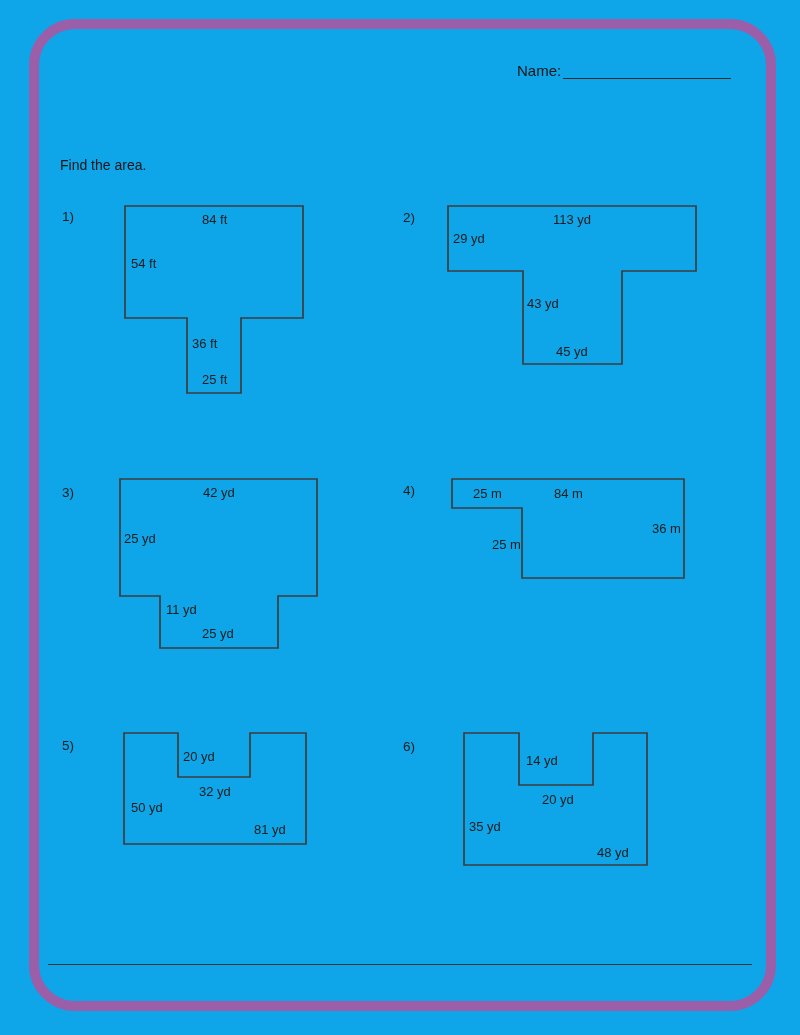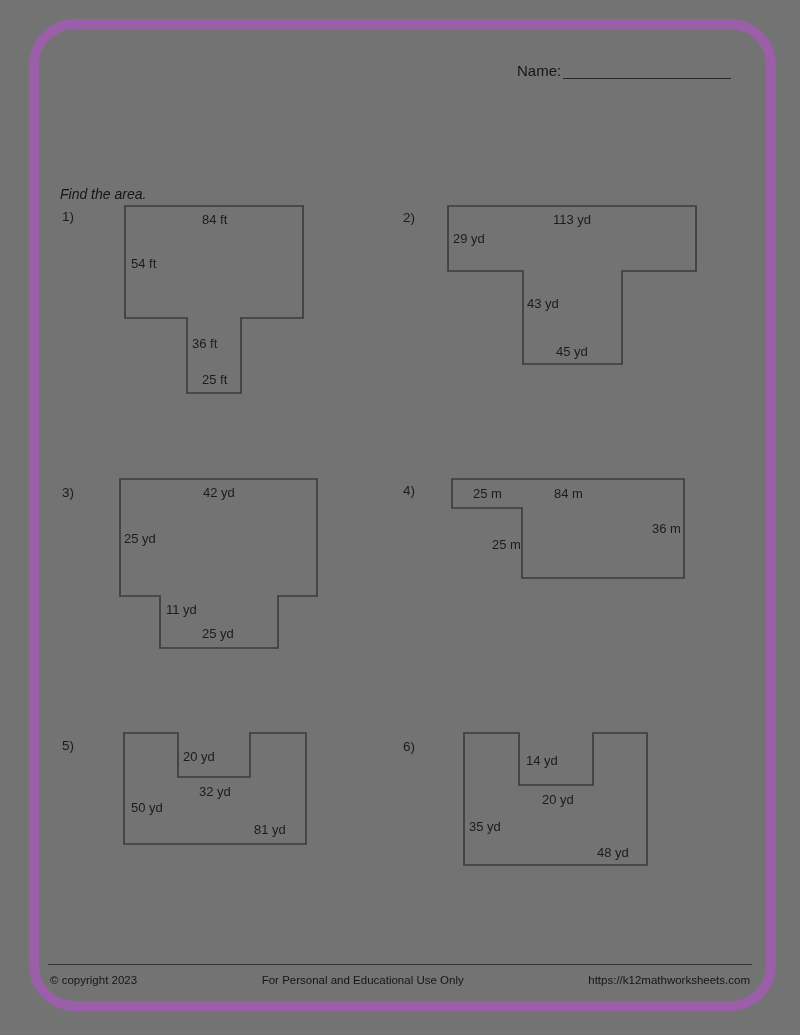--- a/index.html
+++ b/index.html
@@ -1,19 +1,19 @@
 <!DOCTYPE html>
 <html><head>
 <meta charset="utf-8">
 <style>
   html,body{margin:0;padding:0;background:#ffffff;}
   .page{
     position:relative;
     width:800px;height:1035px;
-    background:#737373;
+    background:#0ea5e9;
     font-family:"Liberation Sans",sans-serif;
     color:#1c1c1c;
     overflow:hidden;
   }
   .frame{
     position:absolute;
     left:29px;top:19px;
     width:747px;height:992px;
     box-sizing:border-box;
     border:10px solid #9a5fa8;
@@ -37,24 +37,23 @@
     width:100%;
     margin:0;
     text-align:center;
     font-size:30px;
     font-weight:bold;
     letter-spacing:-0.5px;
     color:#0e0e0e;
   }
   .instruction{
     position:absolute;
-    left:60px;top:186px;
+    left:60px;top:157px;
     font-size:14px;
     color:#161616;
-    font-style:italic;
   }
   .shapes-layer{
     position:absolute;
     left:0;top:0;
     width:800px;height:1035px;
   }
   .shape{fill:none;stroke:#3d3d3d;stroke-width:1.7;}
   .dim{font-family:"Liberation Sans",sans-serif;font-size:13px;fill:#1c1c1c;}
   .pnum{font-family:"Liberation Sans",sans-serif;font-size:13.5px;fill:#1c1c1c;}
   .footer-divider{
@@ -132,19 +131,14 @@
         <polygon points="464,733 519,733 519,785 593,785 593,733 647,733 647,865 464,865" class="shape"></polygon>
         <text x="403" y="751" class="pnum">6)</text>
         <text x="526" y="765" class="dim">14 yd</text>
         <text x="542" y="804" class="dim">20 yd</text>
         <text x="469" y="831" class="dim">35 yd</text>
         <text x="597" y="857" class="dim">48 yd</text>
       </g>
     </svg>
 
   <div class="footer-divider"></div>
-  <div class="footer-row">
-    <span>© copyright 2023</span>
-    <span>For Personal and Educational Use Only</span>
-    <span>https://k12mathworksheets.com</span>
-  </div>
 
 </div>
 
 </body></html>

